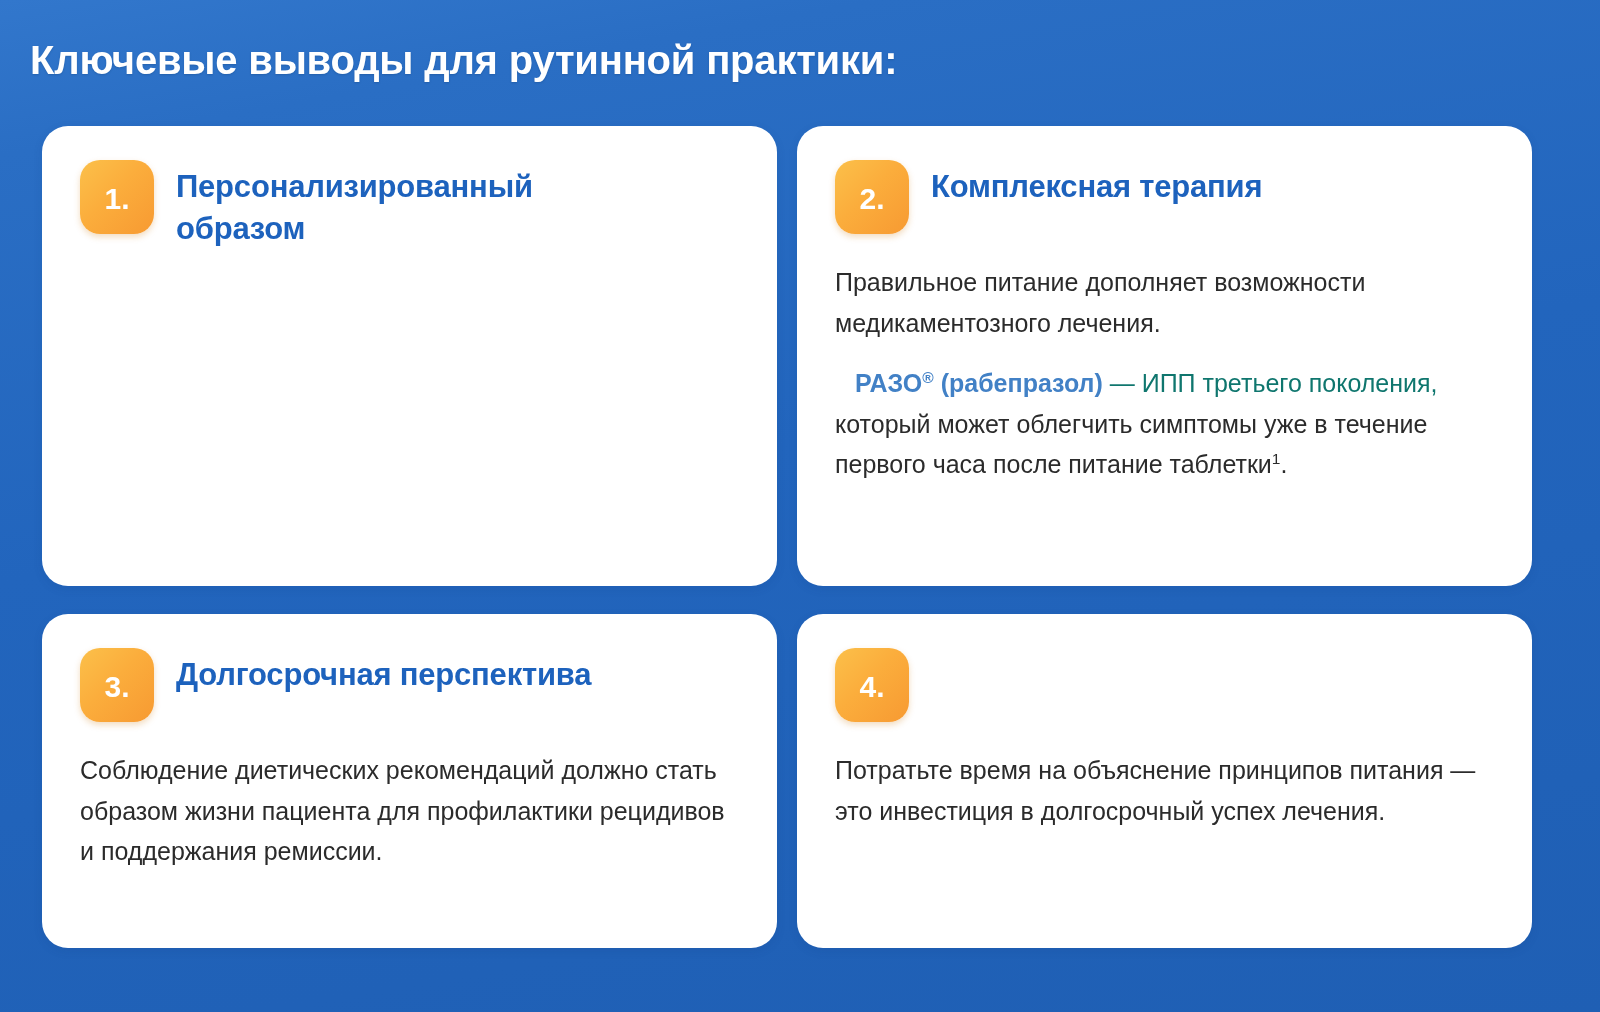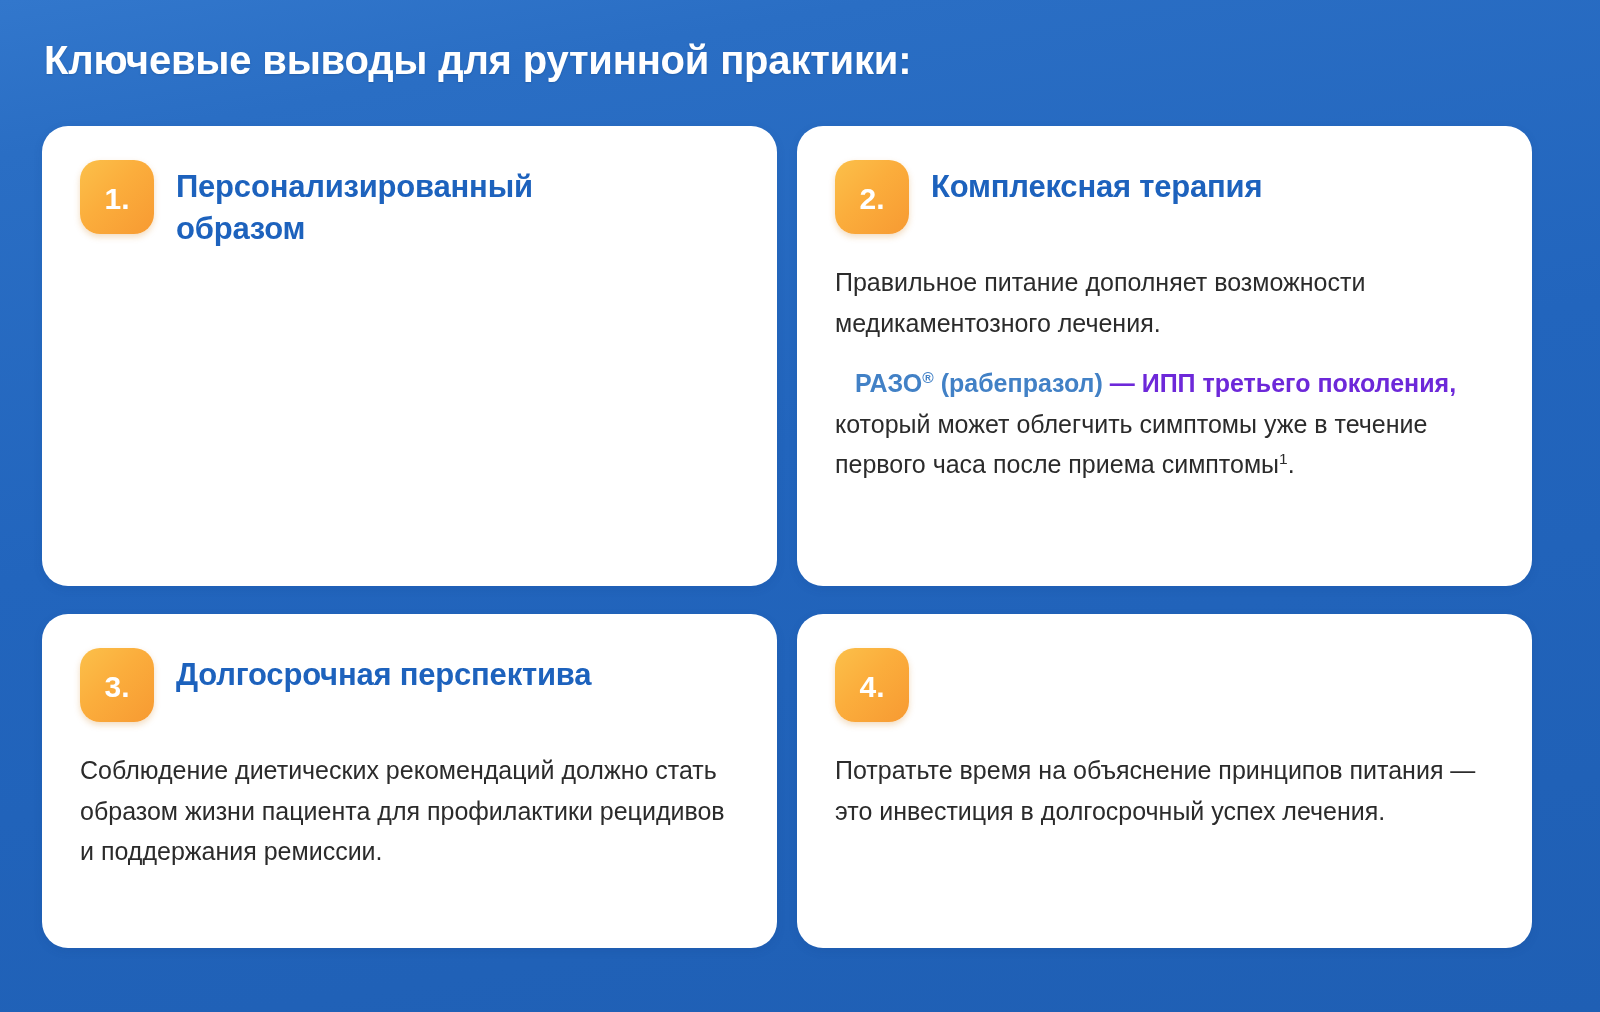--- a/index.html
+++ b/index.html
@@ -13,21 +13,21 @@
 
   body {
     font-family: "Liberation Sans", "DejaVu Sans", sans-serif;
     background: linear-gradient(170deg, #3277cc 0%, #2a6ec4 12%, #2265bd 45%, #1f5fb4 100%);
     position: relative;
   }
 
   
   .page-title {
     position: absolute;
-    left: 44px;
+    left: 30px;
     top: 38px;
     font-size: 40px;
     font-weight: bold;
     color: #ffffff;
     letter-spacing: -0.2px;
     white-space: nowrap;
     text-shadow: 0 1px 2px rgba(10,50,100,0.25);
   }
 
   
@@ -104,22 +104,22 @@
     margin-left: 20px;
   }
 
   .drug-name sup {
     font-size: 0.62em;
     vertical-align: super;
     line-height: 0;
   }
 
   .strong-dark {
-    color: #6d28d9;
-    font-weight: bold;
+    color: #0f766e;
+    font-weight: normal;
   }
 
   .footnote-mark {
     font-size: 0.62em;
     vertical-align: super;
     line-height: 0;
   }
 </style>
 </head>
 <body>
@@ -136,21 +136,21 @@
   </div>
 
   <div class="card">
     <div class="card-head">
       <div class="badge">2.</div>
       <div class="card-title">Комплексная терапия</div>
     </div>
     <div class="card-body">
       <p>Правильное питание дополняет возможности медикаментозного лечения.</p>
       <p>
-        <span class="drug-name"><span>РАЗО</span><sup>®</sup><span> (рабепразол)</span></span><span class="strong-dark"> — ИПП третьего поколения,</span><span> который может облегчить симптомы уже в течение первого часа после приема симптомы</span><sup class="footnote-mark">1</sup><span>.</span>
+        <span class="drug-name"><span>РАЗО</span><sup>®</sup><span> (рабепразол)</span></span><span class="strong-dark"> — ИПП третьего поколения,</span><span> который может облегчить симптомы уже в течение первого часа после питание таблетки</span><sup class="footnote-mark">1</sup><span>.</span>
       </p>
     </div>
   </div>
 
   <div class="card">
     <div class="card-head">
       <div class="badge">3.</div>
       <div class="card-title">Долгосрочная перспектива</div>
     </div>
     <div class="card-body">

